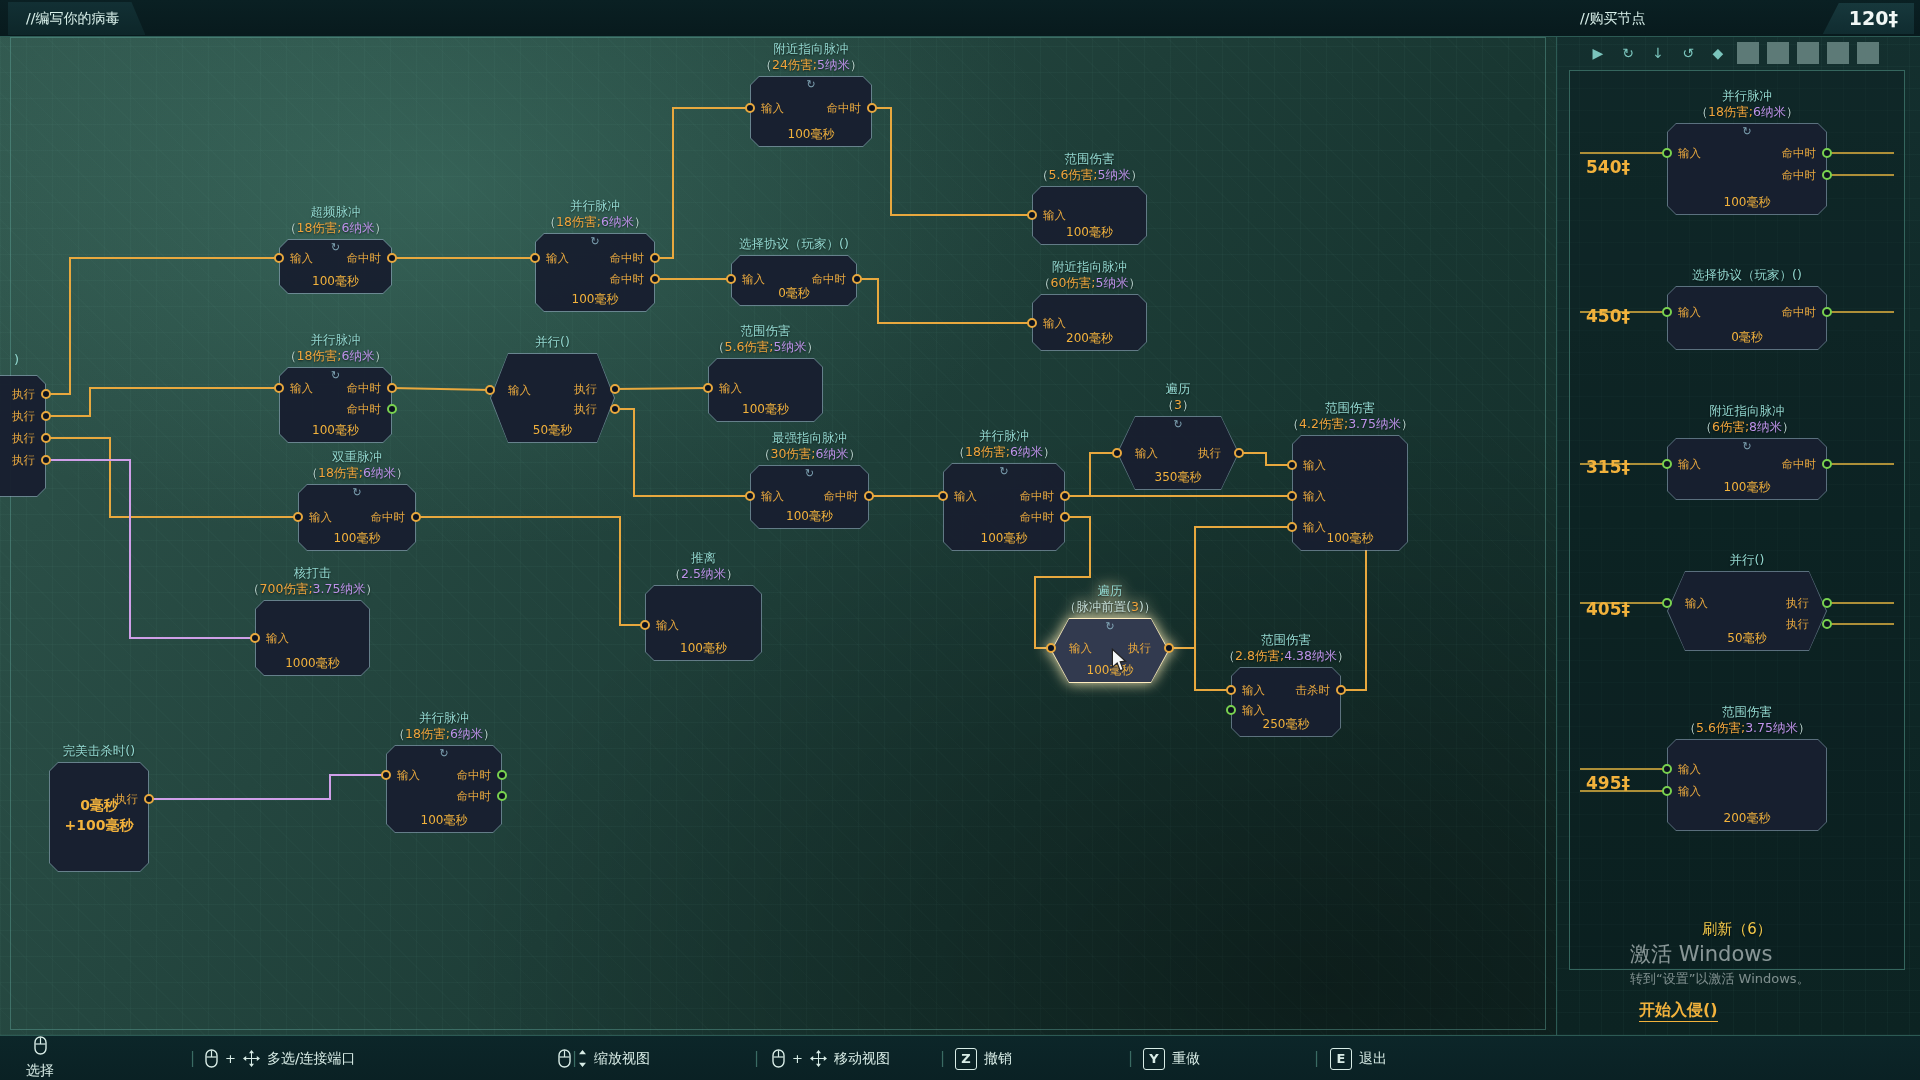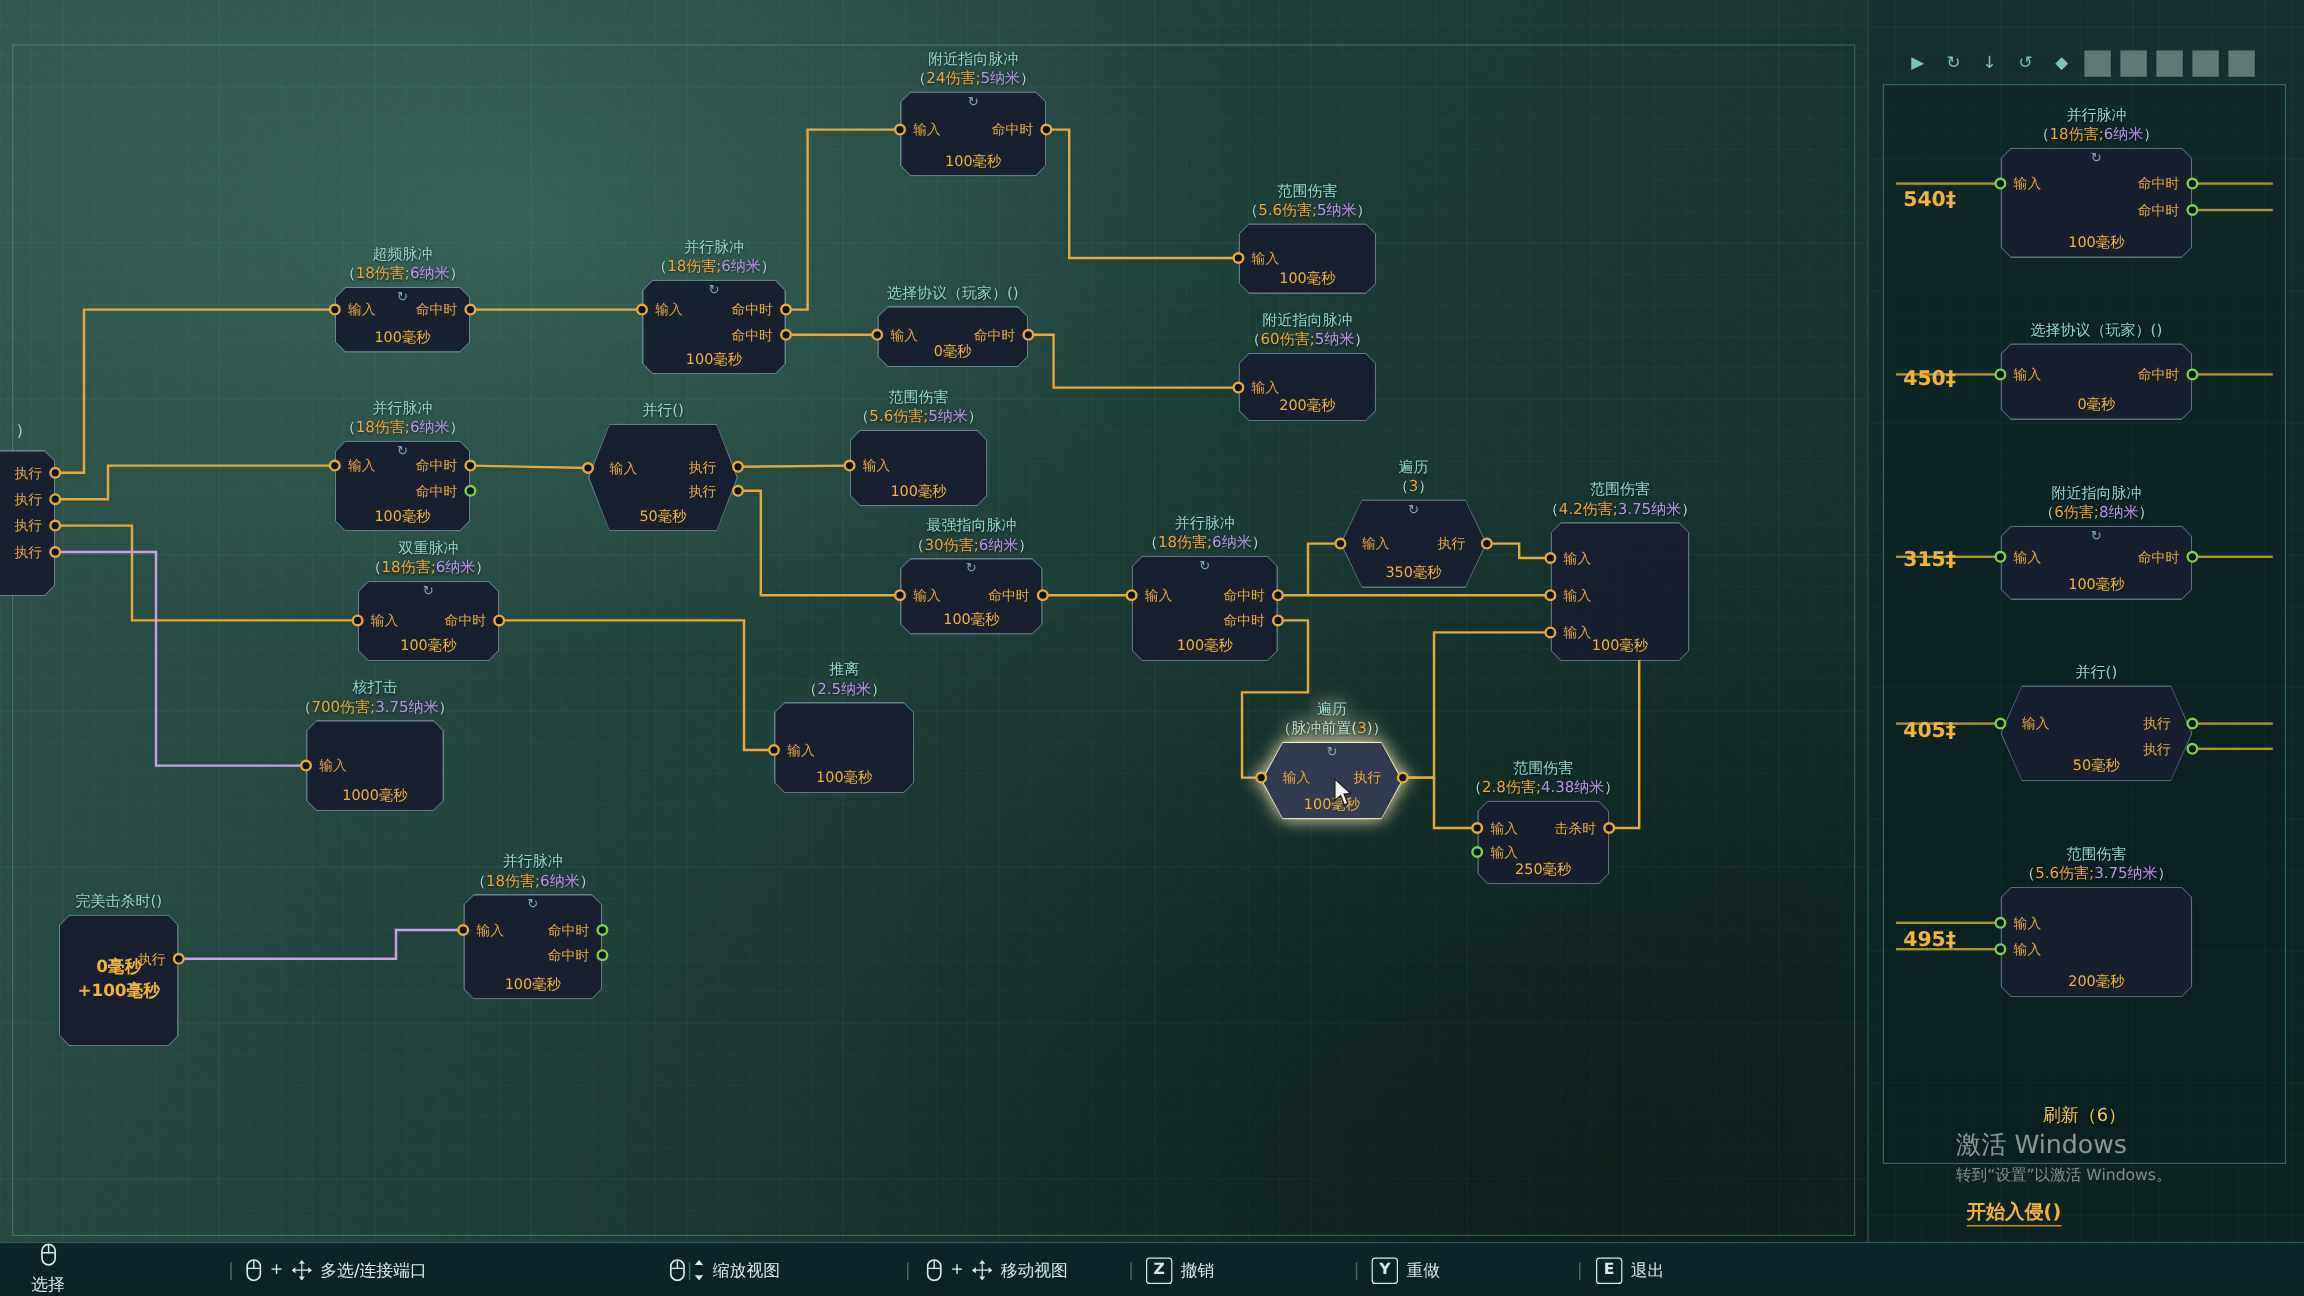--- a/index.html
+++ b/index.html
@@ -430,20 +430,27 @@
           <span class="plabel r" style="top: 22px;">命中时</span>
           <span class="port r ring-green" style="top: 46px;"></span>
           <span class="plabel r" style="top: 43px;">命中时</span>
           <div class="ndur">100毫秒</div>
         </div>
       </div>
   <span class="frag" style="left: 14px; top: 352px;">)</span>
     </div>
   <div class="canvas-frame"></div>
 
+  <div class="topbar">
+    <div class="title-tab">
+      <span>//编写你的病毒</span>
+    </div>
+    <div class="shop-head">//购买节点</div>
+    <div class="currency">120‡</div>
+  </div>
 
   <div class="rpanel">
     <div class="shop-icons" id="shop-icons">
         <span class="si">▶</span>
         <span class="si">↻</span>
         <span class="si">↓</span>
         <span class="si">↺</span>
         <span class="si">◆</span>
         <span class="si sq"></span>
         <span class="si sq"></span>

